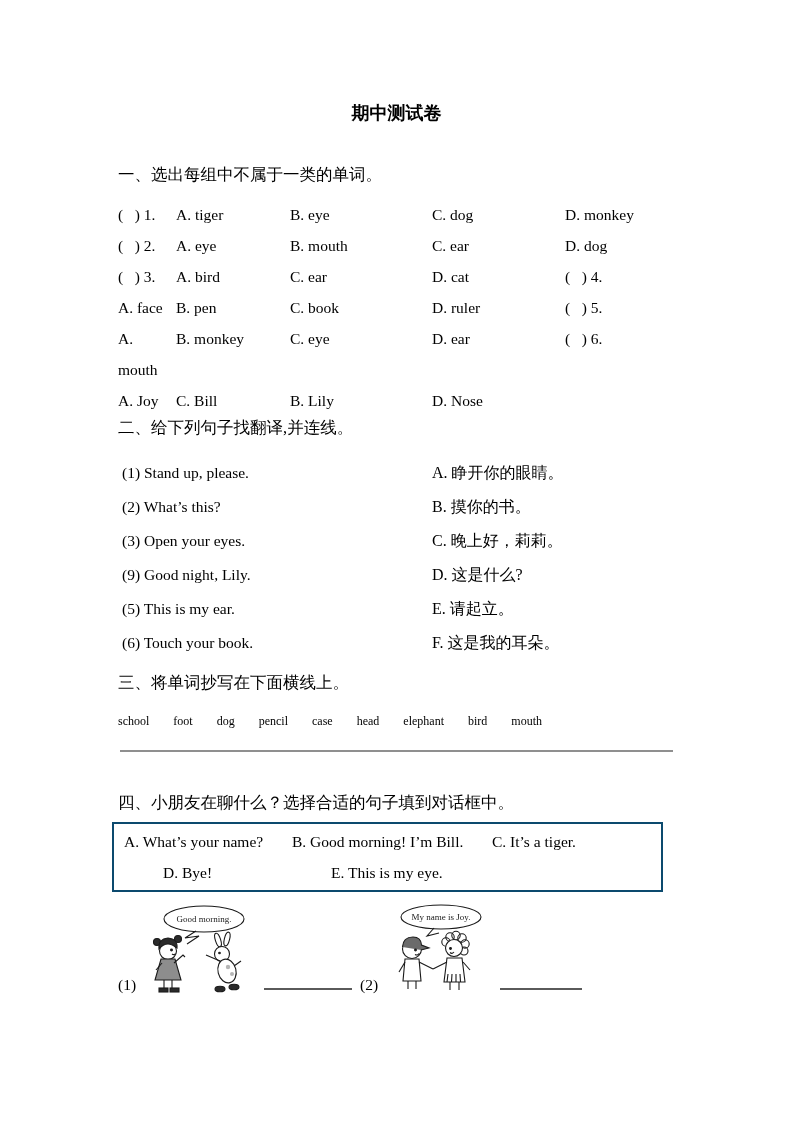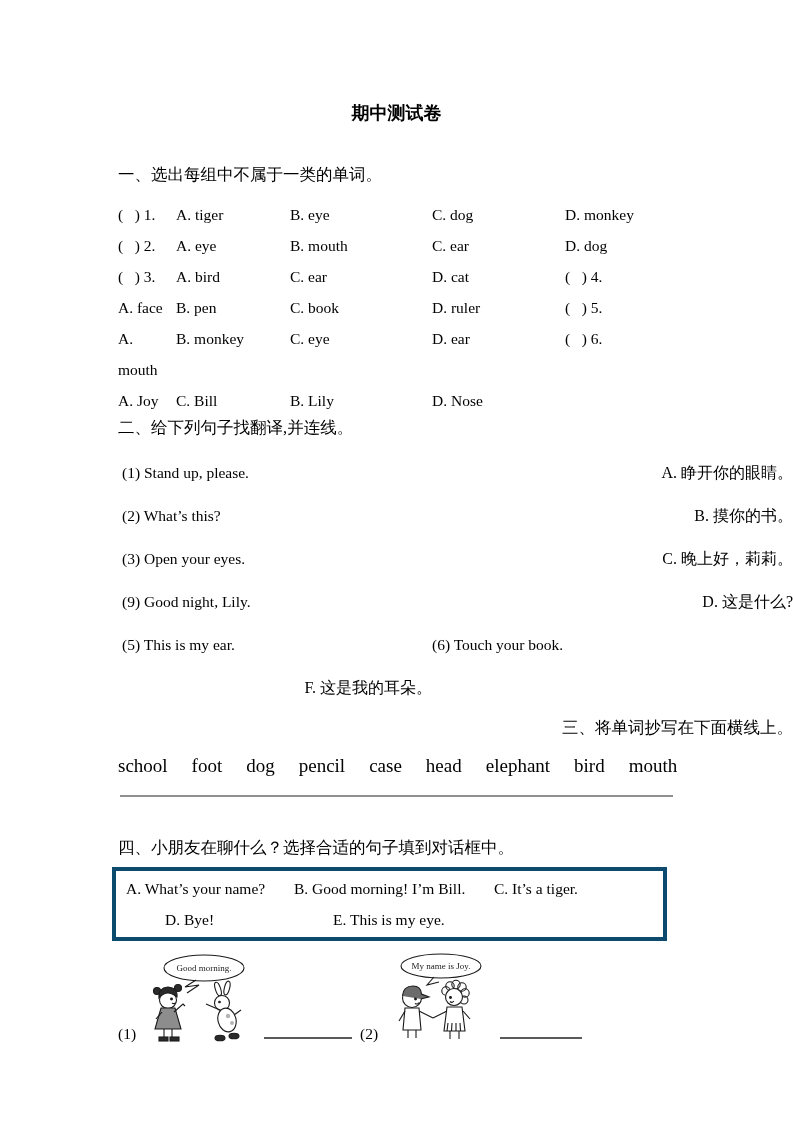--- a/index.html
+++ b/index.html
@@ -9,41 +9,41 @@
     position:relative;overflow:hidden;
   }
   .title{
     margin:0;padding-top:104px;text-align:center;
     font-family:"DejaVu Sans","Liberation Sans",sans-serif;
     font-weight:700;font-size:18px;line-height:18px;
   }
   .heading{margin-left:118px;font-size:16.5px;line-height:18px;}
   .h1m{margin-top:44px;}
   .h2m{margin-top:3px;}
-  .h3m{margin-top:23px;text-align:right;}
+  .h3m{margin-top:23px;}
   .h4m{margin-top:42px;}
   .s1-grid{
     margin:15px 0 0 118px;display:grid;
     grid-template-columns:58px 114px 142px 133px auto;
     font-size:15.5px;line-height:31px;
   }
   .s2-grid{
     margin:28px 0 0 122px;display:grid;
     grid-template-columns:310px auto;
-    grid-auto-rows:min-content;row-gap:27px;
+    grid-auto-rows:min-content;row-gap:18px;
     font-size:15.5px;line-height:16px;
   }
-  .s2-grid .zh{font-size:16px;text-align:right;}
+  .s2-grid .zh{font-size:16px;}
   .words{
     margin:21px 0 0 118px;display:flex;gap:24px;
-    font-size:19px;line-height:16px;
+    font-size:12px;line-height:16px;
   }
   .rule{margin:21px 0 0 120px;width:553px;height:0;border-top:2px solid #8f8f8f;}
   .box{
-    margin:10px 0 0 112px;width:527px;border:4px solid #0c4a6e;
+    margin:10px 0 0 112px;width:527px;border:2px solid #0c4a6e;
     padding:10px 10px 9px 10px;font-size:15.5px;
   }
   .box-row1{display:grid;grid-template-columns:168px 200px auto;line-height:16px;}
   .box-row2{display:grid;grid-template-columns:168px auto;line-height:16px;margin-top:15px;margin-left:39px;}
   .dialogs{margin:10px 0 0 118px;display:flex;align-items:flex-end;height:94px;}
   .dlabel{font-size:15.5px;line-height:16px;margin-bottom:3px;white-space:nowrap;}
   .fig{display:block;}
   .fig1{width:108px;height:92px;margin-left:6px;}
   .fig2{width:100px;height:92px;margin-left:6px;}
   .blank{display:inline-block;height:0;border-bottom:2px solid #5a5a5a;}
@@ -100,20 +100,21 @@
   <div class="s2-grid">
     <span class="en">(1) Stand up, please.</span>
     <span class="zh">A.&nbsp;睁开你的眼睛。</span>
     <span class="en">(2) What’s this?</span>
     <span class="zh">B.&nbsp;摸你的书。</span>
     <span class="en">(3) Open your eyes.</span>
     <span class="zh">C.&nbsp;晚上好，莉莉。</span>
     <span class="en">(9) Good night, Lily.</span>
     <span class="zh">D.&nbsp;这是什么?</span>
     <span class="en">(5) This is my ear.</span>
+    <span class="zh">E.&nbsp;请起立。</span>
     <span class="en">(6) Touch your book.</span>
     <span class="zh">F.&nbsp;这是我的耳朵。</span>
   </div>
 
   <div class="heading h3m">三、将单词抄写在下面横线上。</div>
   <div class="words">
     <span>school</span>
     <span>foot</span>
     <span>dog</span>
     <span>pencil</span>

